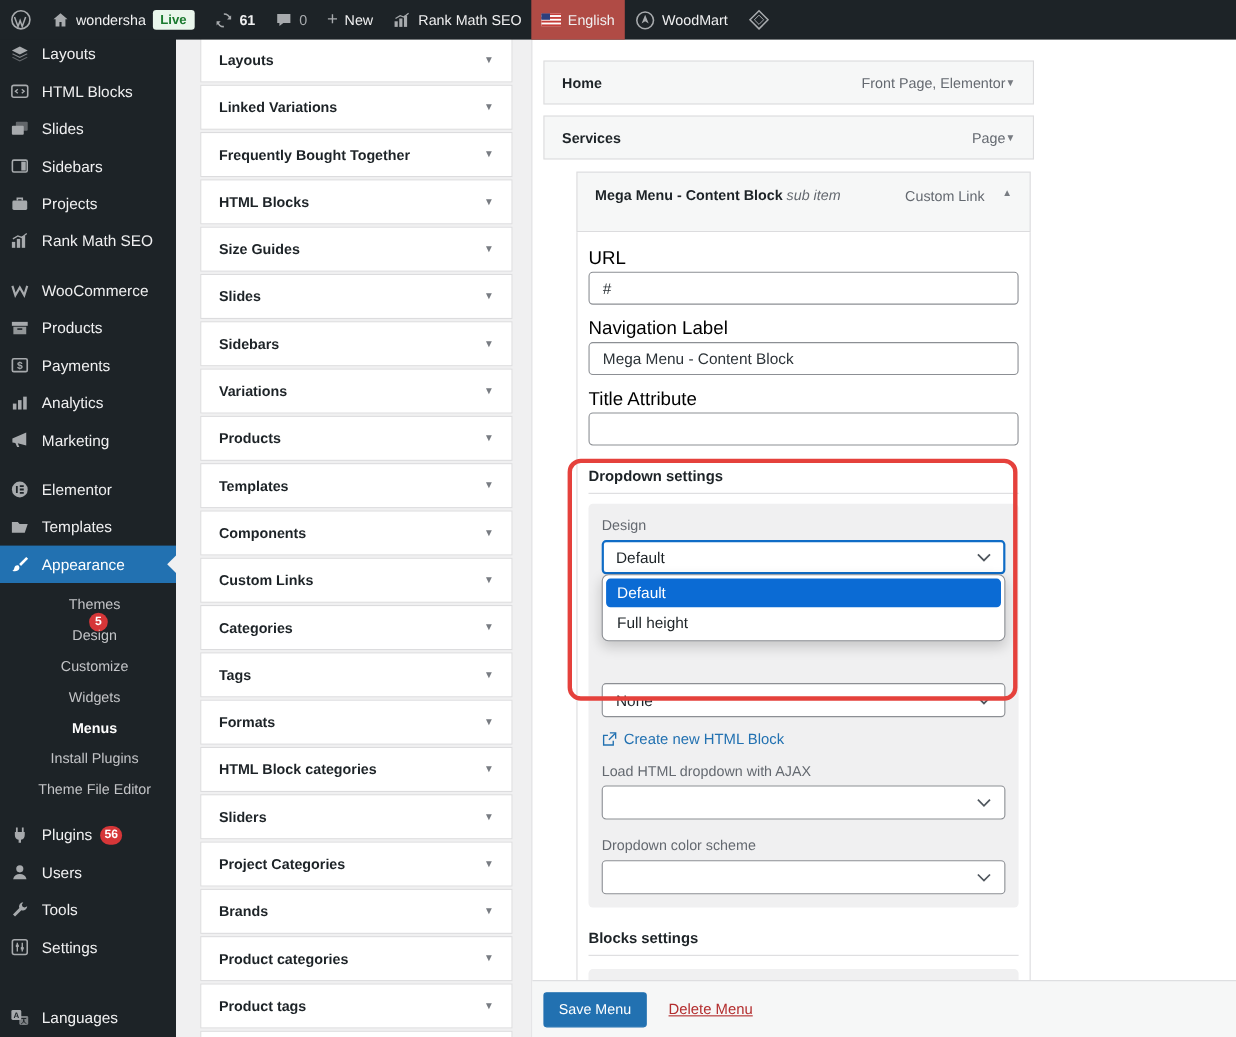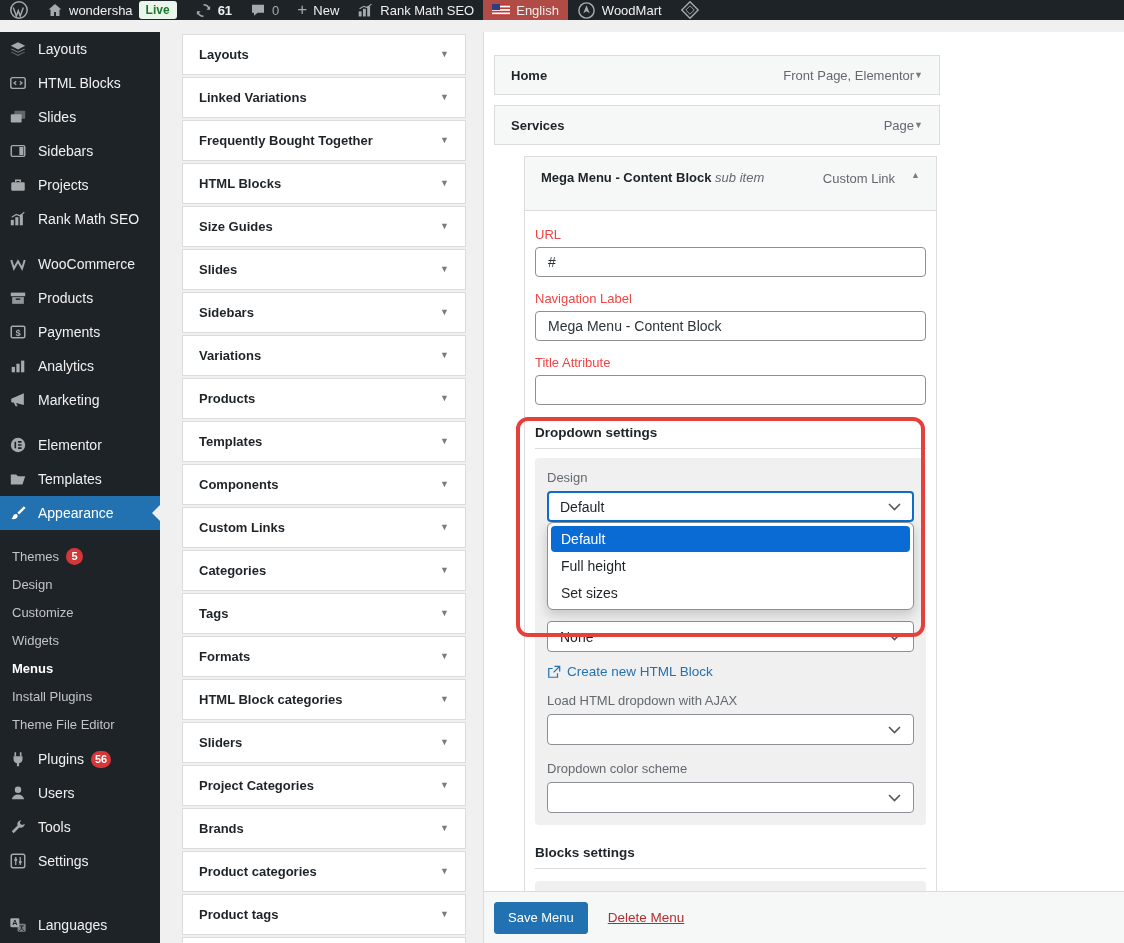--- a/index.html
+++ b/index.html
@@ -2,21 +2,21 @@
 <html><head>
 <meta charset="utf-8">
 <style>
   html,body{margin:0;padding:0;}
   body{
     width:1124px;height:943px;overflow:hidden;position:relative;
     background:#f0f0f1;font-family:"Liberation Sans","DejaVu Sans",sans-serif;
     -webkit-font-smoothing:antialiased;
   }
   
-  .adminbar{position:absolute;left:0;top:0;width:1124px;height:20px;background:#1d2327;
+  .adminbar{position:absolute;left:0;top:0;width:1124px;height:36px;background:#1d2327;
     display:flex;align-items:stretch;color:#f0f0f1;font-size:13px;z-index:100;}
   .ab-item{display:flex;align-items:center;gap:6px;padding:0 9px;cursor:pointer;white-space:nowrap;}
   .ab-item svg{display:block;}
   .ab-icon{color:#a7aaad;}
   .ab-num{color:#f0f0f1;font-weight:bold;}
   .ab-dim{color:#a7aaad;}
   .live-badge{background:#eaf6ec;color:#1b7a2f;font-weight:700;font-size:12px;
     padding:2px 7px;border-radius:3px;line-height:14px;}
   .ab-lang{background:#b04b45;}
   .ab-plus{font-size:17px;font-weight:400;color:#a7aaad;line-height:1;margin-top:-2px;}
@@ -27,21 +27,21 @@
   .smi .ico{width:20px;height:20px;margin:0 10px 0 8px;color:#a7aaad;flex:0 0 20px;display:flex;align-items:center;justify-content:center;}
   .smi .lbl{color:#f0f0f1;}
   .smi.active{background:#2271b1;}
   .smi.active .lbl{color:#fff;font-weight:400;}
   .smi.active .ico{color:#fff;}
   .smi.active .notch{position:absolute;right:0;top:50%;margin-top:-8px;width:0;height:0;
     border-top:8px solid transparent;border-bottom:8px solid transparent;border-right:8px solid #f0f0f1;}
   .sep{height:11px;}
   .sep3{height:30px;}
   .submenu{padding:12px 0 4px 0;}
-  .ssi{display:flex;align-items:center;height:28px;padding-left:12px;font-size:13px;color:#c3c4c7;cursor:pointer;}
+  .ssi{display:flex;align-items:center;height:28px;padding-left:12px;font-size:13px;color:#c3c4c7;cursor:pointer;flex-direction:column;}
   .ssi.current{color:#fff;font-weight:700;}
   .badge{background:#d63638;color:#fff;font-size:11px;line-height:17px;min-width:17px;height:17px;
     border-radius:9px;text-align:center;padding:0 4px;margin-left:7px;font-weight:600;box-sizing:border-box;display:inline-block;}
   
   .acc-col{position:absolute;left:182px;top:34px;width:284px;z-index:10;}
   .acc-row{height:39px;background:#fff;border:1px solid #dcdcde;margin-bottom:2px;
     display:flex;align-items:center;justify-content:space-between;padding:0 16px;cursor:pointer;box-sizing:content-box;}
   .acc-row .ttl{font-size:13px;font-weight:600;color:#1d2327;}
   .tri{font-size:9px;color:#787c82;line-height:1;}
   
@@ -52,21 +52,21 @@
   .handle .hl{font-size:13px;font-weight:600;color:#1d2327;}
   .handle .hr2{display:flex;align-items:center;font-size:13px;color:#646970;}
   .mega{position:absolute;left:40px;top:124px;width:413px;}
   .mega-handle{background:#f6f7f7;border:1px solid #dcdcde;min-height:55px;display:flex;
     justify-content:space-between;padding:10px 16px 6px 16px;box-sizing:border-box;cursor:move;}
   .mega-title{max-width:228px;font-size:13px;line-height:21px;color:#1d2327;}
   .mega-title b{font-weight:600;}
   .mega-title i{color:#646970;font-style:italic;font-weight:400;}
   .mega-right{display:flex;align-items:flex-start;gap:16px;font-size:13px;color:#646970;padding-top:4px;}
   .mega-body{background:#fff;border:1px solid #dcdcde;border-top:none;padding:6px 10px 0 10px;height:688px;box-sizing:border-box;}
-  .flabel{font-size:13px;color:#ef4444;margin-top:14px;line-height:16px;}
+  .flabel{font-size:17px;color:#000000;margin-top:14px;line-height:16px;}
   .flabel.first{margin-top:10px;}
   .tinput{margin-top:4px;width:100%;height:30px;box-sizing:border-box;border:1px solid #8c8f94;border-radius:4px;
     background:#fff;font-size:14px;color:#2c3338;padding:0 12px;font-family:"Liberation Sans","DejaVu Sans",sans-serif;}
   .sec-h{margin-top:20px;font-size:13.5px;font-weight:600;color:#1d2327;line-height:16px;}
   .sec-hr{margin-top:7px;border:none;border-top:1px solid #dcdcde;height:0;}
   .gray-panel{margin-top:9px;background:#f0f0f1;border-radius:4px;padding:12px;position:relative;}
   .gp-label{font-size:13px;color:#646970;line-height:16px;}
   .gp-label.mt{margin-top:14px;}
   .gp-label.mt2{margin-top:16px;}
   .wselect{margin-top:5px;height:31px;box-sizing:border-box;background:#fff;border:1px solid #8c8f94;border-radius:4px;
@@ -521,21 +521,20 @@
         <div class="wselect focused">
           <span>Default</span>
           <svg width="13" height="8" viewBox="0 0 13 8">
               <polyline points="1,1 6.5,6.5 12,1" fill="none" stroke="#50575e" stroke-width="1.6"></polyline>
             </svg>
         </div>
 
         <div class="listbox">
           <div class="opt selected">Default</div>
           <div class="opt">Full height</div>
-          <div class="opt">Set sizes</div>
         </div>
 
         <div class="wselect none-sel">
           <span>None</span>
           <svg width="13" height="8" viewBox="0 0 13 8">
               <polyline points="1,1 6.5,6.5 12,1" fill="none" stroke="#50575e" stroke-width="1.6"></polyline>
             </svg>
         </div>
 
         <div class="link-row">

